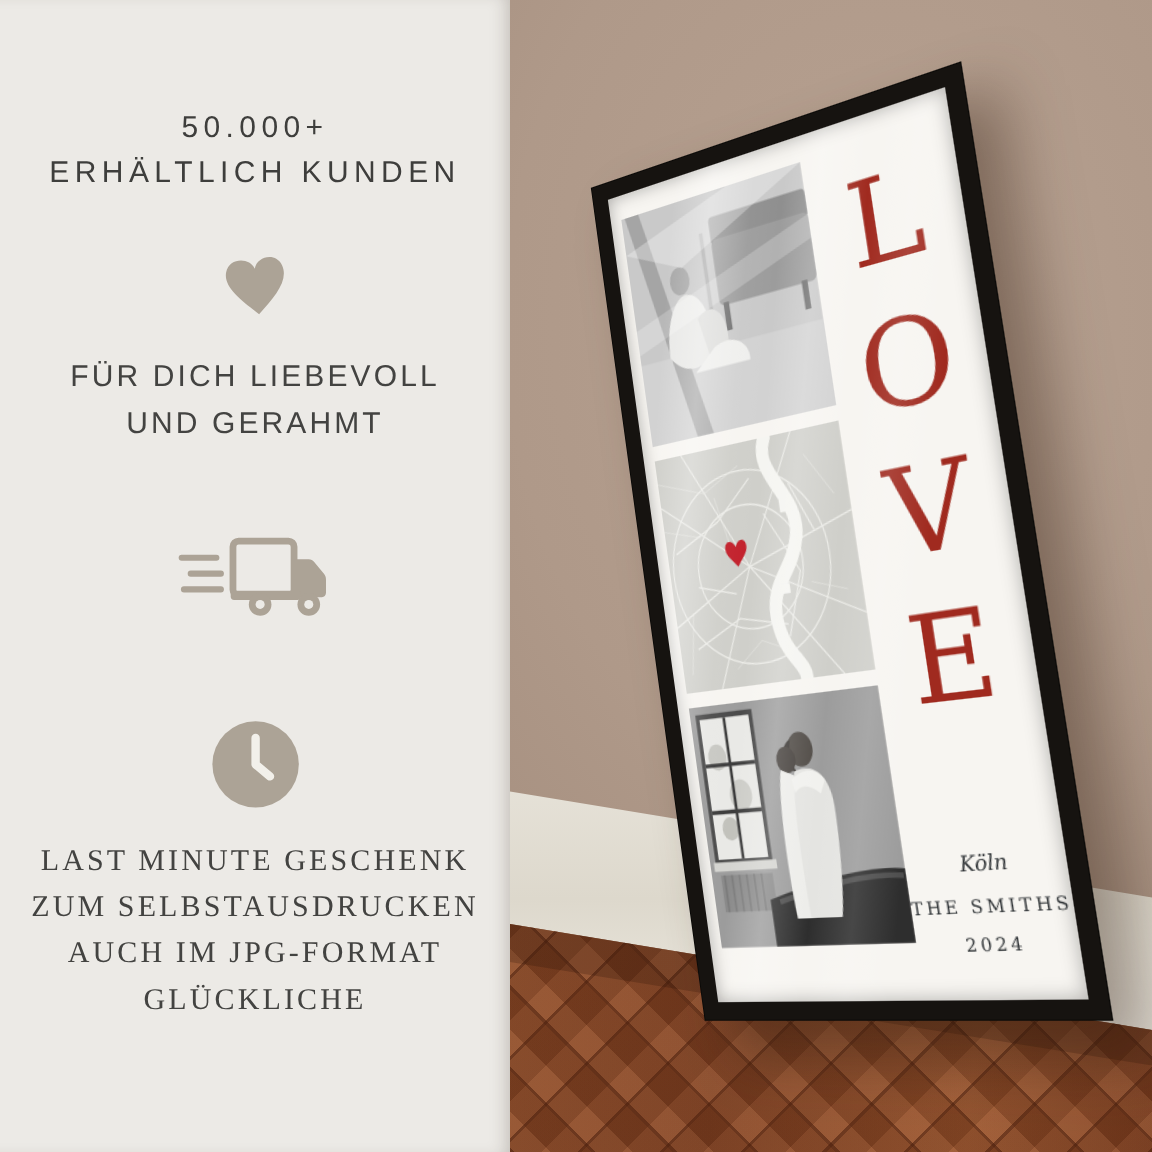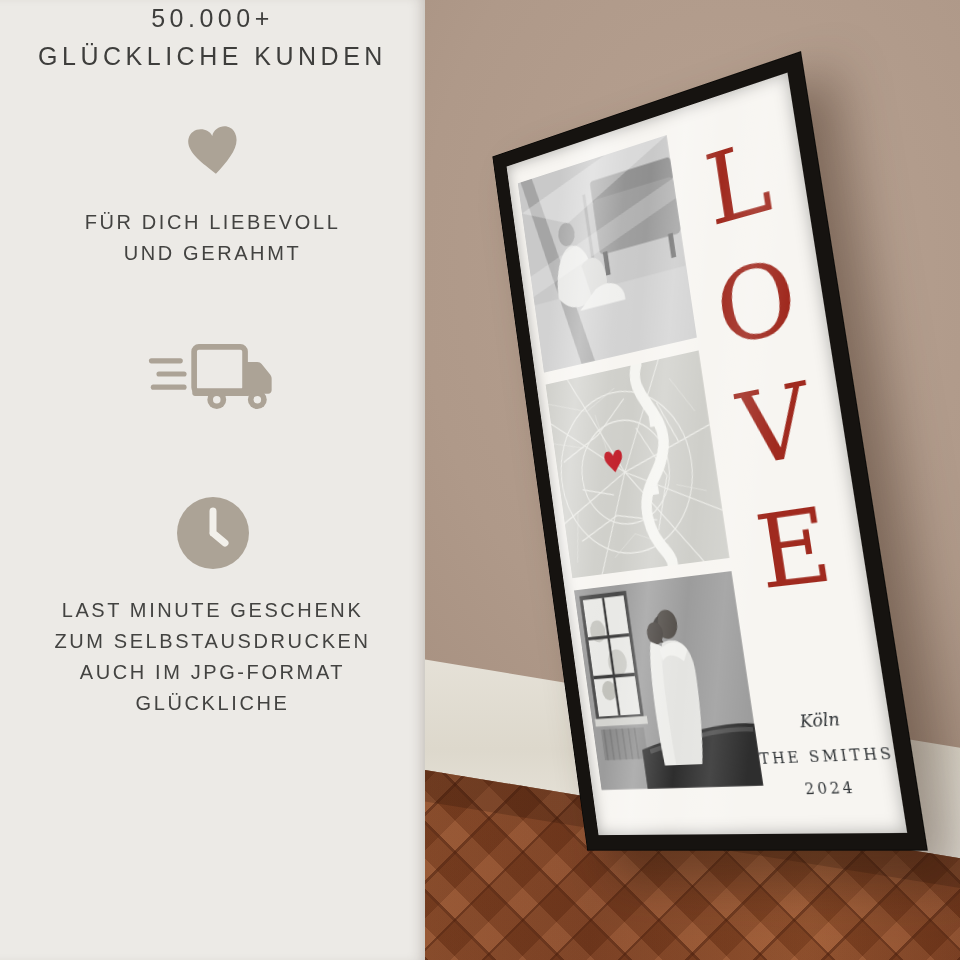--- a/index.html
+++ b/index.html
@@ -3,34 +3,34 @@
 <meta charset="utf-8">
 <style>
   html,body{margin:0;padding:0;width:960px;height:960px;overflow:hidden;background:#ECEAE6;}
   *{box-sizing:border-box;}
   .stage{width:960px;height:960px;display:flex;font-family:"Liberation Sans",sans-serif;}
 
   
   .panel{
     width:425px;height:960px;background:#ECEAE6;flex:0 0 auto;
     display:flex;flex-direction:column;align-items:center;text-align:center;
-    position:relative;z-index:3;
+    padding-top:88px;position:relative;z-index:3;
     box-shadow:inset -10px 0 14px -8px rgba(60,45,30,.25);
   }
   .heading{
     color:#3E3E3C;font-size:25px;line-height:1.5;letter-spacing:4.5px;font-weight:400;
   }
-  .benefit-lines{color:#434341;font-size:20px;line-height:1.55;letter-spacing:2.6px;font-weight:400;}
+  .benefit-lines{color:#434341;font-size:25px;line-height:1.55;letter-spacing:2.6px;font-weight:400;}
   .icon-box{display:flex;align-items:center;justify-content:center;}
   .icon-heart{margin-top:48px;}
   .txt-printed{margin-top:26px;}
   .icon-truck{margin-top:66px;}
   .txt-delivery{margin-top:18px;}
   .icon-clock{margin-top:56px;}
-  .txt-lastminute{margin-top:24px;}
+  .txt-lastminute{margin-top:24px;font-family:Liberation Serif, serif;}
 
   
   .photo{position:relative;width:535px;height:960px;overflow:hidden;flex:0 0 auto;}
   .wall{
     position:absolute;inset:0;
     background:radial-gradient(130% 95% at 58% 28%, #B7A191 0%, #AF9989 45%, #9C8575 100%);
   }
   .baseboard{
     position:absolute;inset:0;
     clip-path:polygon(0 68.7%, 100% 77.9%, 100% 89.4%, 0 80.2%);
@@ -98,21 +98,21 @@
   }
 </style>
 </head>
 <body>
 
 <div class="stage">
 
   <div class="panel">
     <div class="heading">
       <div>50.000+</div>
-      <div>GLÜCKLICHE KUNDEN</div>
+      <div>ERHÄLTLICH KUNDEN</div>
     </div>
 
     <div class="icon-box icon-heart">
       <svg width="64" height="58" viewBox="0 0 64 58" aria-hidden="true">
         <path d="M33 13 C30 3 13 1 9 13 C5 25 19 38 32 51 C47 38 60 26 56 13 C52 1 36 3 33 13 Z" fill="#ACA396" transform="rotate(-7 32 27)"></path>
       </svg>
     </div>
 
     <div class="benefit-lines txt-printed">
       <div>FÜR DICH LIEBEVOLL</div>

